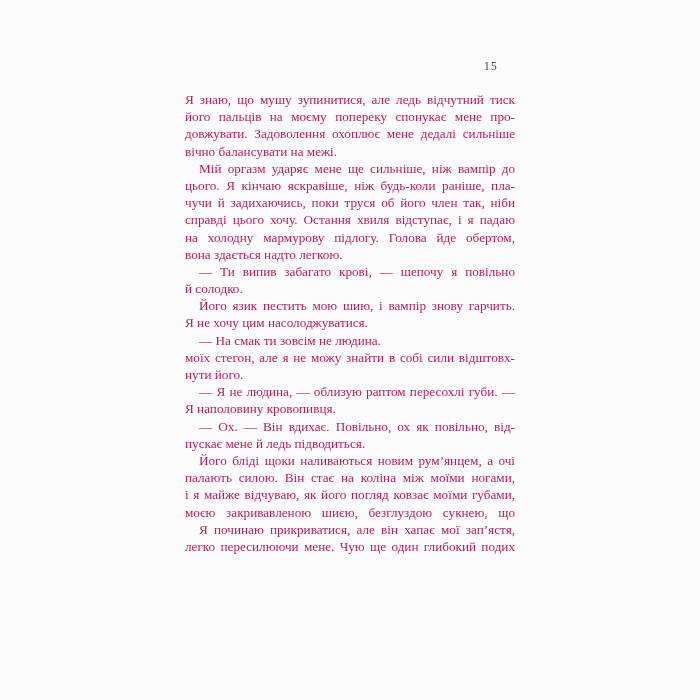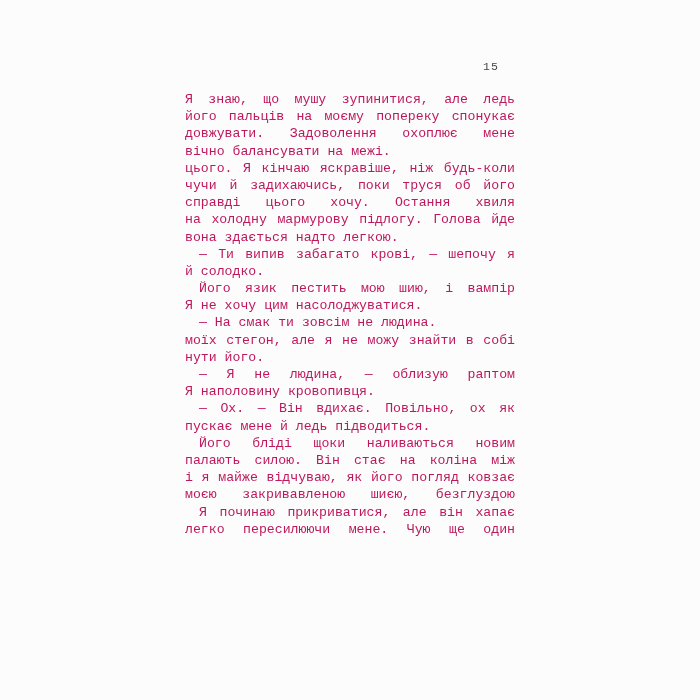--- a/index.html
+++ b/index.html
@@ -9,21 +9,20 @@
     height: 700px;
     background: #fcfcfc;
     font-family: "Liberation Serif", "DejaVu Serif", serif;
   }
   .page {
     position: relative;
     width: 700px;
     height: 700px;
     background: #fcfcfc;
     overflow: hidden;
-    font-family: Liberation Mono, monospace;
   }
   .page-number {
     position: absolute;
     top: 60px;
     left: 455px;
     width: 72px;
     text-align: center;
     font-size: 11.5px;
     letter-spacing: 1.2px;
     color: #474747;
@@ -58,20 +57,21 @@
   <div class="text-block">
 
     <div class="para">
       <div class="line j">Я знаю, що мушу зупинитися, але ледь відчутний тиск</div>
       <div class="line j">його пальців на моєму попереку спонукає мене про-</div>
       <div class="line j">довжувати. Задоволення охоплює мене дедалі сильніше</div>
       <div class="line">вічно балансувати на межі.</div>
     </div>
 
     <div class="para">
+      <div class="line j ind">Мій оргазм ударяє мене ще сильніше, ніж вампір до</div>
       <div class="line j">цього. Я кінчаю яскравіше, ніж будь-коли раніше, пла-</div>
       <div class="line j">чучи й задихаючись, поки труся об його член так, ніби</div>
       <div class="line j">справді цього хочу. Остання хвиля відступає, і я падаю</div>
       <div class="line j">на холодну мармурову підлогу. Голова йде обертом,</div>
       <div class="line">вона здається надто легкою.</div>
     </div>
 
     <div class="para">
       <div class="line j ind">— Ти випив забагато крові, — шепочу я повільно</div>
       <div class="line">й солодко.</div>

